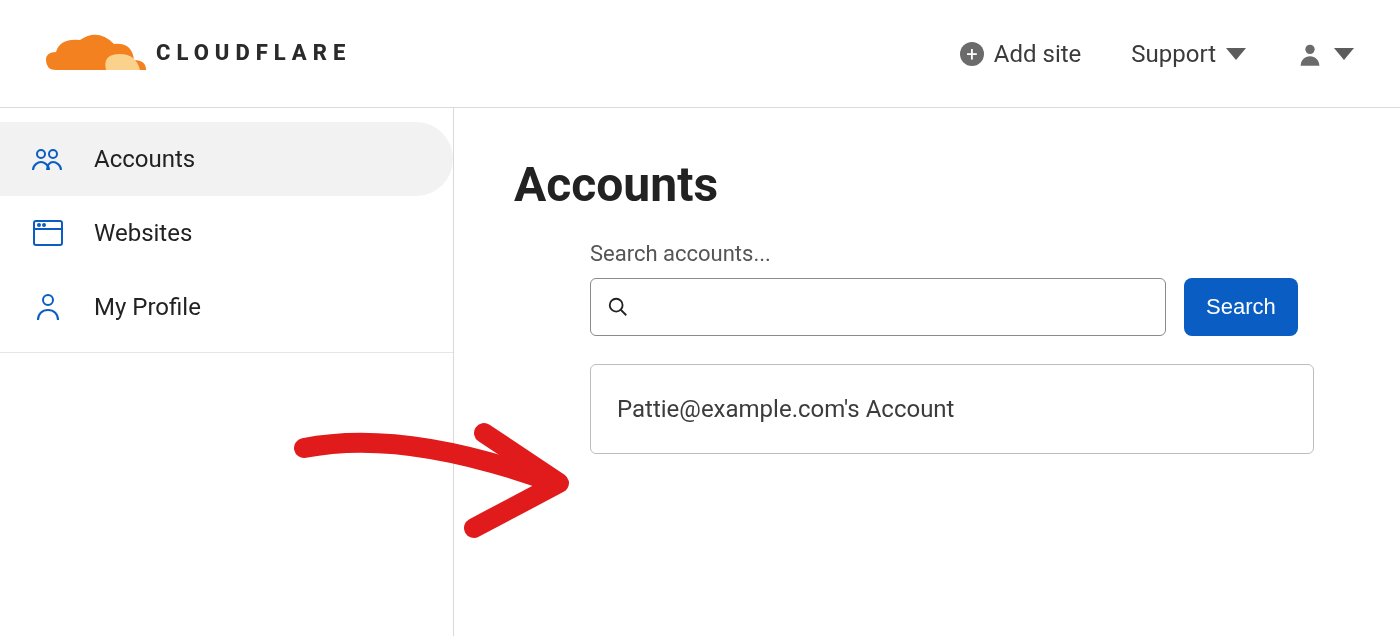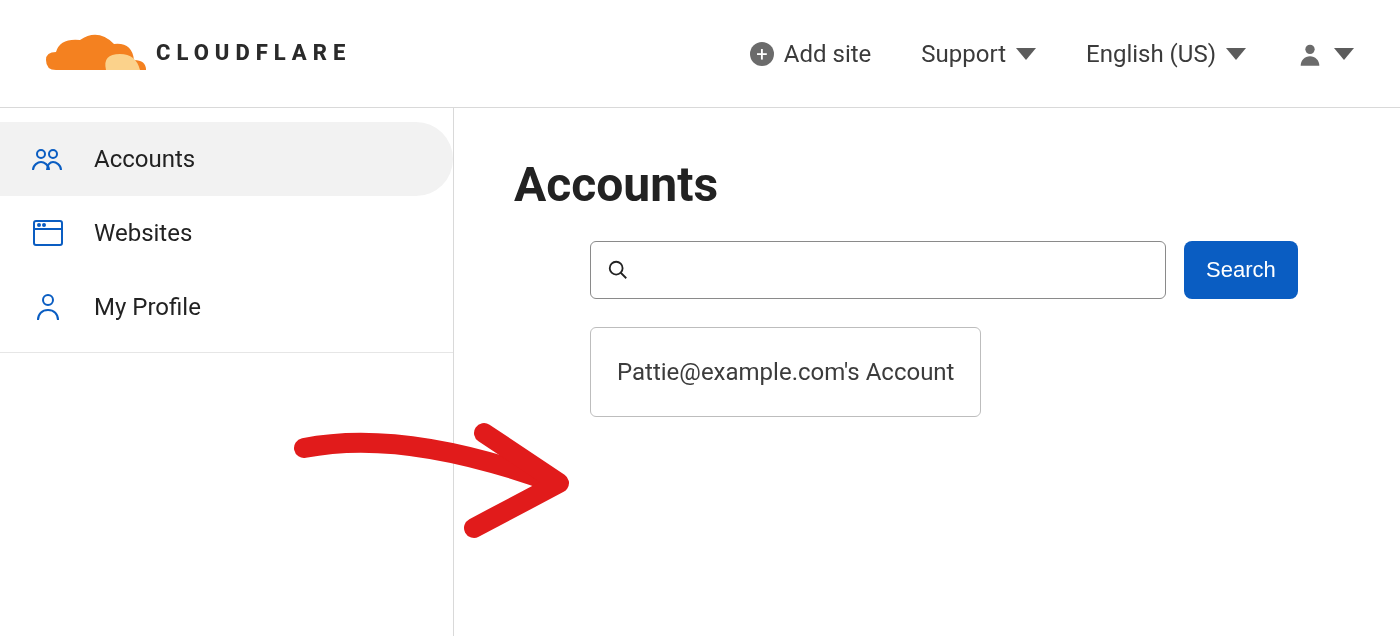--- a/index.html
+++ b/index.html
@@ -110,21 +110,21 @@
   .search-btn {
     background: #0a5dc2;
     color: #fff;
     border: none;
     border-radius: 8px;
     padding: 0 22px;
     font-size: 22px;
     cursor: pointer;
     height: 58px;
   }
-  .account-list { margin-top: 28px; display: flex; flex-direction: row; width: 724px; }
+  .account-list { margin-top: 28px; display: flex; flex-direction: column; width: 724px; }
   .account-card {
     border: 1px solid #bdbdbd;
     border-radius: 6px;
     padding: 30px 26px;
     font-size: 24px;
     color: #3c3c3c;
     cursor: pointer;
   }
 
   
@@ -155,24 +155,20 @@
   <div class="header-right">
     <div class="hdr-item">
       <span class="plus-circle">+</span>
       <span>Add site</span>
     </div>
     <div class="hdr-item">
       <span>Support</span>
       <span class="chevron-down"></span>
     </div>
     <div class="hdr-item">
-      <span>English (US)</span>
-      <span class="chevron-down"></span>
-    </div>
-    <div class="hdr-item">
       <span class="user-icon">
         <svg width="28" height="28" viewBox="0 0 24 24" fill="#6b6b6b">
             <circle cx="12" cy="8" r="4"></circle>
             <path d="M4 22c0-4.4 3.6-8 8-8s8 3.6 8 8z"></path>
           </svg>
       </span>
       <span class="chevron-down"></span>
     </div>
   </div>
 </div>
@@ -209,20 +205,21 @@
         </svg>
       </span>
       <span>My Profile</span>
     </div>
     <div class="sb-divider"></div>
   </aside>
 
   <main class="main">
     <h1 class="page-title">Accounts</h1>
     <div class="search-area">
+      <div class="search-label">Search accounts...</div>
       <div class="search-row">
         <div class="search-box">
           <svg width="22" height="22" viewBox="0 0 24 24" fill="none" stroke="#222" stroke-width="2">
             <circle cx="10" cy="10" r="7"></circle>
               <line x1="21" y1="21" x2="15" y2="15"></line>
           </svg>
           <input class="search-input" type="text" style="">
         </div>
         <button class="search-btn">Search</button>
       </div>

